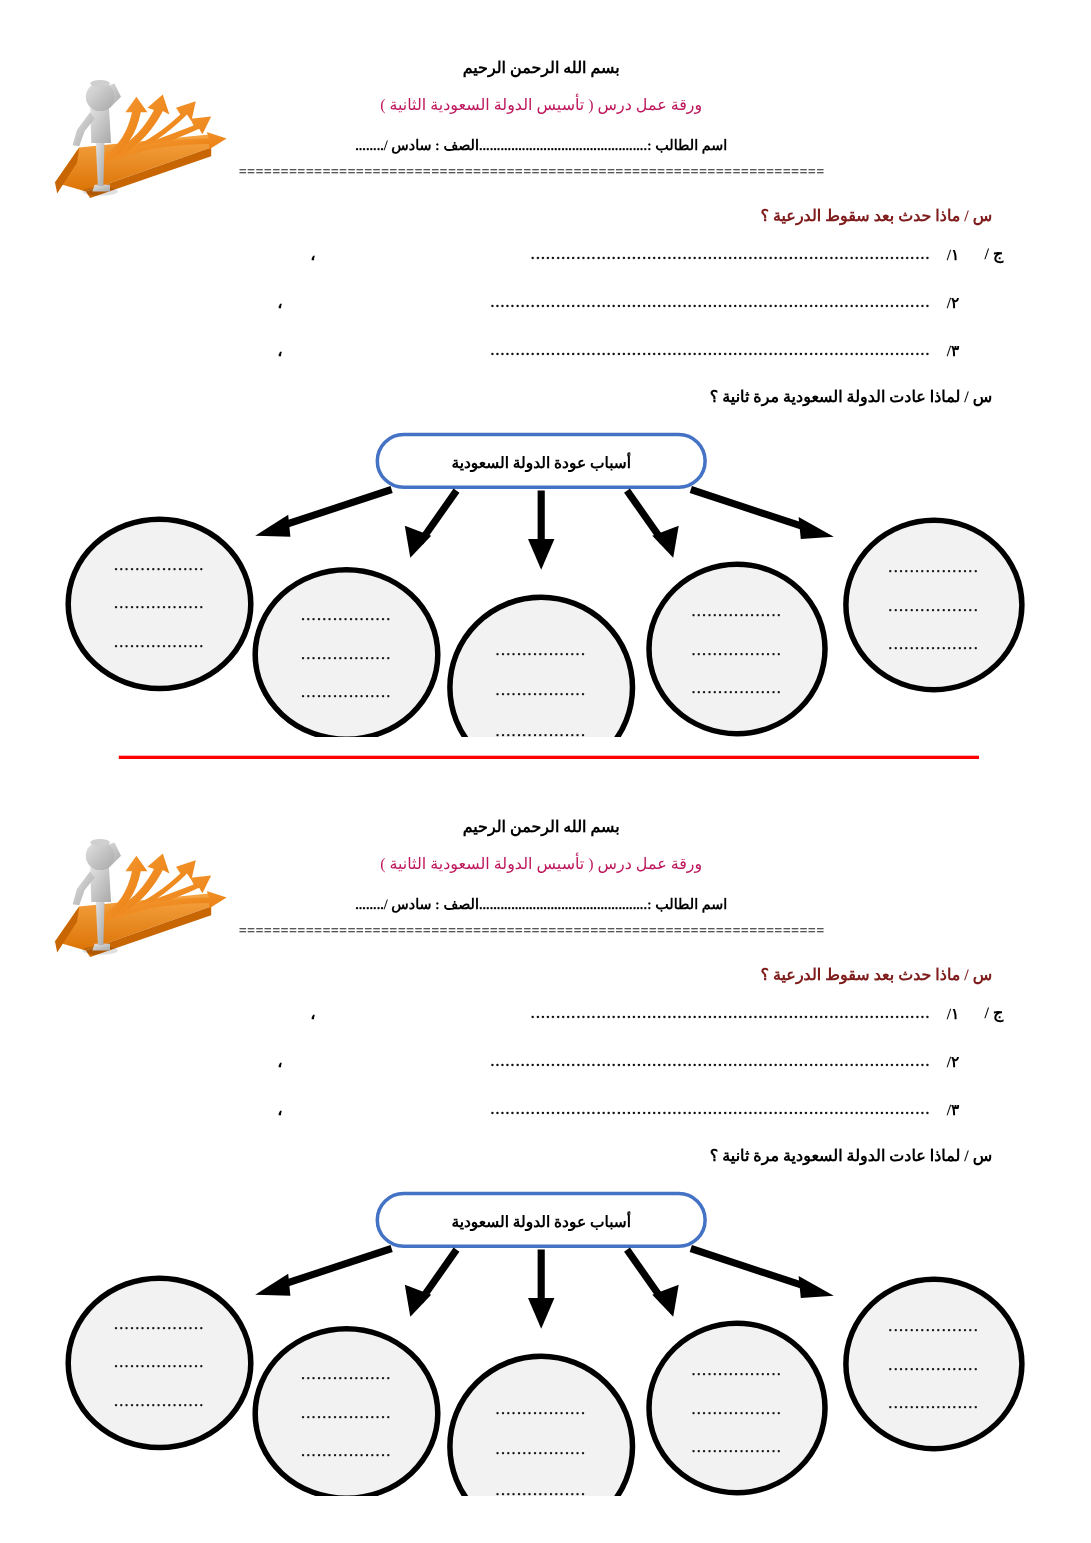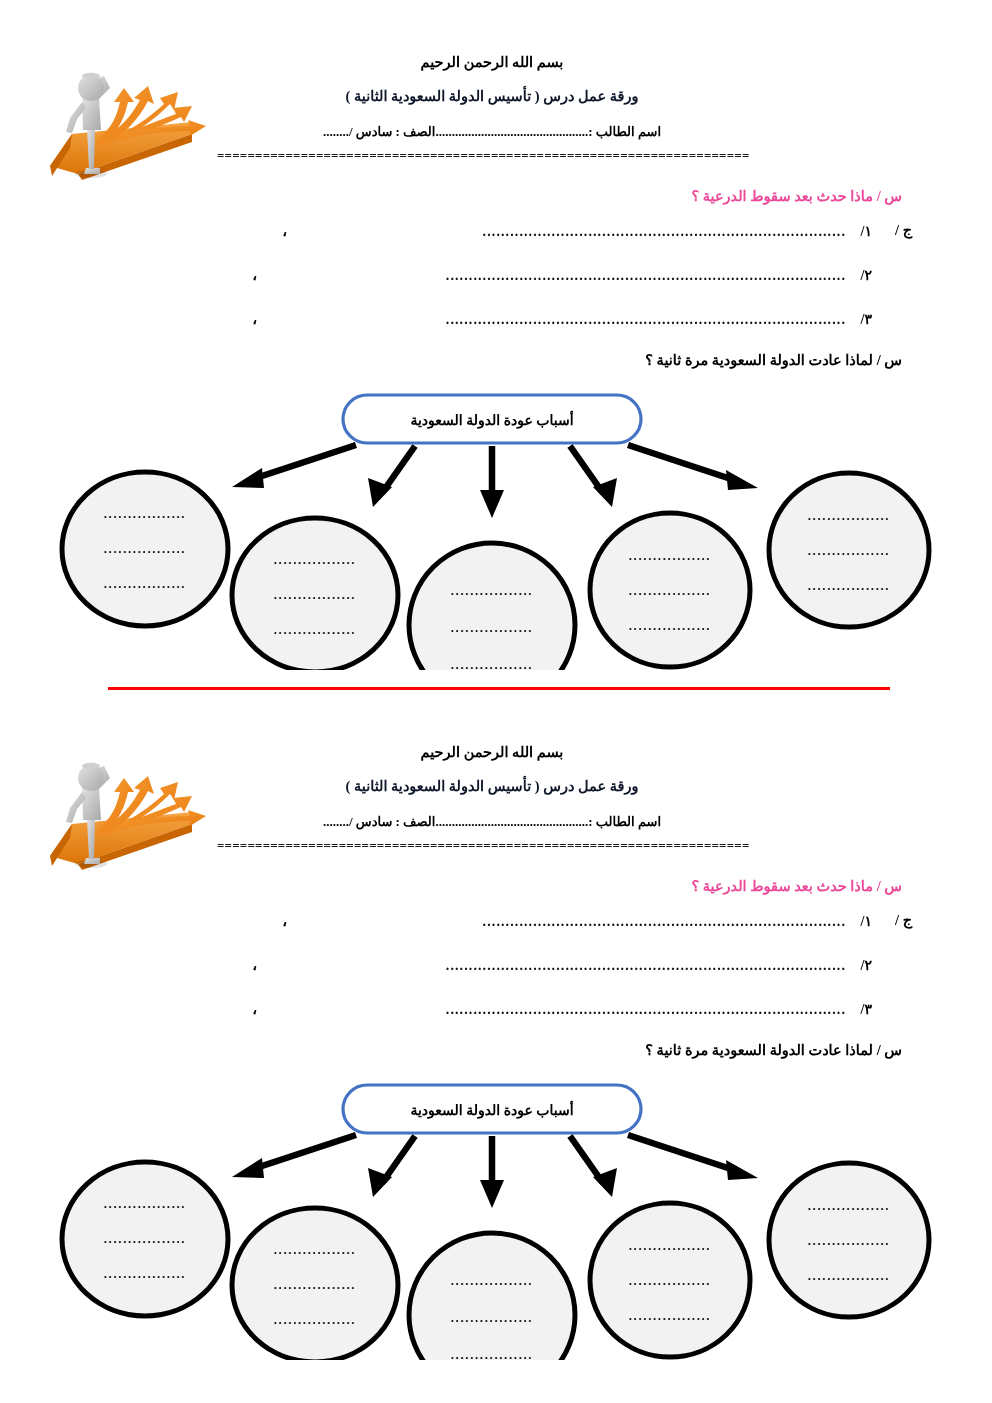--- a/index.html
+++ b/index.html
@@ -56,22 +56,22 @@
   .basmala {
     font-size: 14.5px;
     font-weight: bold;
     letter-spacing: 0px;
     color: #000;
     line-height: 1.5;
     margin-bottom: 12px;
   }
   .lesson-title {
     font-size: 14.5px;
-    font-weight: bold;
-    color: #0f172a;
+    font-weight: normal;
+    color: #be185d;
     line-height: 1.5;
     margin-bottom: 14px;
   }
   .student-line {
     font-size: 13px;
     font-weight: bold;
     color: #000;
     line-height: 1.5;
     white-space: nowrap;
     text-align: center;
@@ -93,21 +93,21 @@
     text-align: left;
   }
 
   
   .q1 {
     position: absolute;
     right: 90px;
     top: 188px;
     font-size: 14.5px;
     font-weight: bold;
-    color: #ec4899;
+    color: #7f1d1d;
     direction: rtl;
   }
 
   .answer-rows {
     position: absolute;
     right: 80px;
     top: 222px;
     width: 830px;
     direction: rtl;
   }

